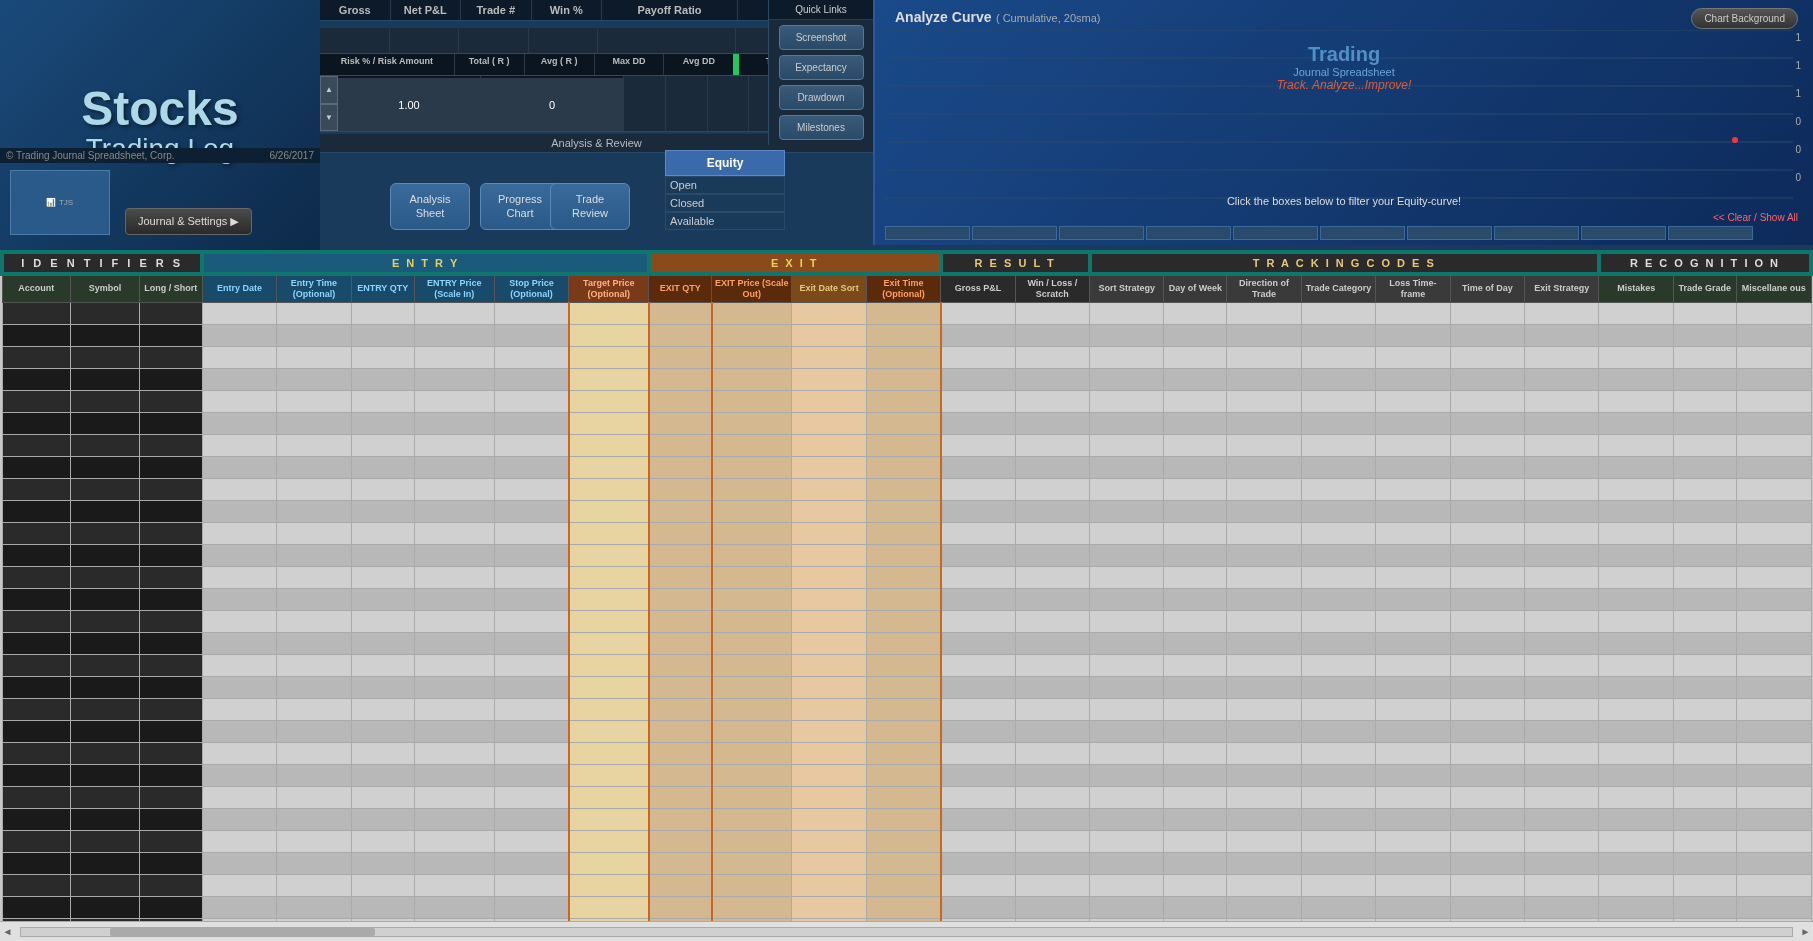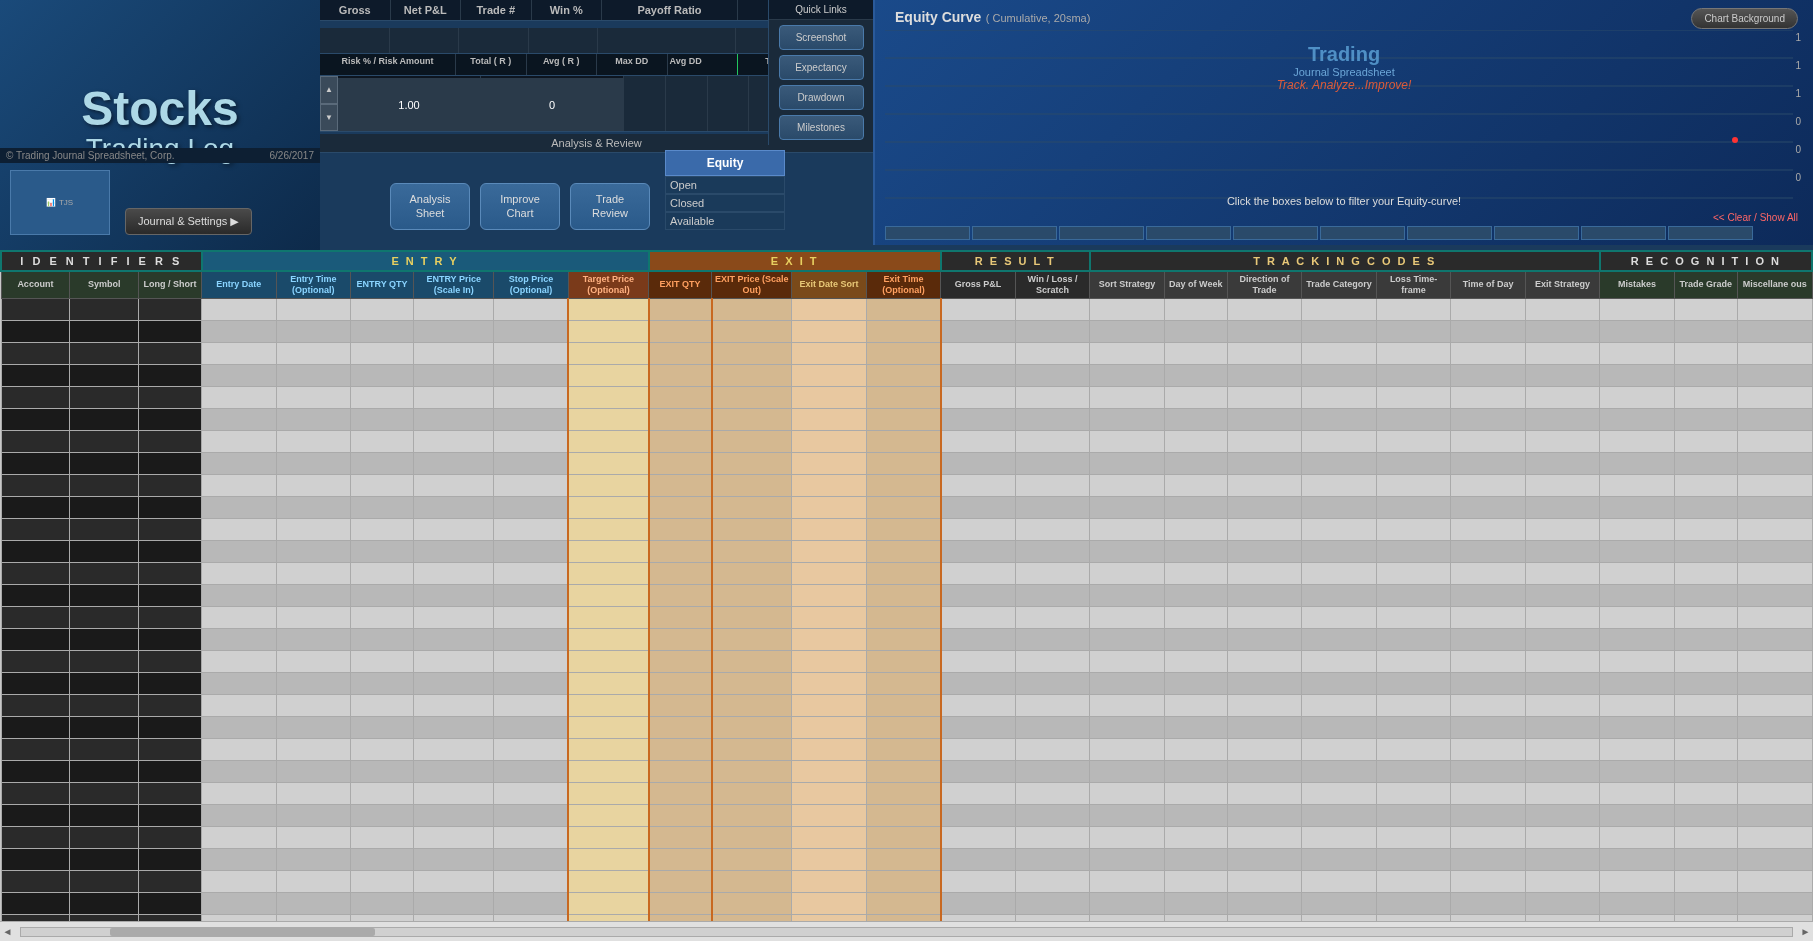--- a/index.html
+++ b/index.html
@@ -136,21 +136,21 @@
       border-collapse: collapse;
       font-size: 10px;
     }
 
     
     .section-header-row td {
       text-align: center;
       font-weight: bold;
       font-size: 11px;
       padding: 3px 4px;
-      border: 2px solid #0f766e;
+      border: 4px solid #0f766e;
     }
     .section-identifiers {
       background: #2a2a2a;
       color: #ddd;
       letter-spacing: 3px;
     }
     .section-entry {
       background: #1a5a7a;
       color: #e8d060;
       letter-spacing: 2px;
@@ -248,24 +248,24 @@
 
 <div class="journal-btn" style="position:absolute;left:125px;top:208px;">
   <span>Journal &amp; Settings  ▶</span>
 </div>
 
 <div class="nav-btn" style="position:absolute;left:390px;top:183px;width:80px;">
   <div style="line-height:1.3;">Analysis Sheet</div>
 </div>
 
 <div class="nav-btn" style="position:absolute;left:480px;top:183px;width:80px;">
-  <div style="line-height:1.3;">Improve Chart</div>
-</div>
-
-<div class="nav-btn" style="position:absolute;left:570px;top:183px;width:80px;">
+  <div style="line-height:1.3;">Progress Chart</div>
+</div>
+
+<div class="nav-btn" style="position:absolute;left:550px;top:183px;width:80px;">
   <div style="line-height:1.3;">Trade Review</div>
 </div>
 
 <div style="position:absolute;left:665px;top:150px;width:120px;z-index:10;">
   <div style="background:#3a6aaa;color:#fff;font-weight:bold;font-size:12px;text-align:center;padding:5px;border:1px solid #5a8aca;cursor:pointer;">Equity</div>
   <div style="background:#1a3a5a;color:#ccc;font-size:11px;padding:2px 4px;border:1px solid #2a4a6a;cursor:pointer;">Open</div>
   <div style="background:#1a3a5a;color:#ccc;font-size:11px;padding:2px 4px;border:1px solid #2a4a6a;cursor:pointer;">Closed</div>
   <div style="background:#1a3a5a;color:#ccc;font-size:11px;padding:2px 4px;border:1px solid #2a4a6a;cursor:pointer;">Available</div>
 </div>
 
@@ -285,21 +285,21 @@
   <div style="flex:1;border-right:1px solid #2a3a4a;background:#1a2a3a;"></div>
   <div style="flex:2;border-right:1px solid #2a3a4a;background:#1a2a3a;"></div>
   <div style="flex:2;background:#1a2a3a;"></div>
 </div>
 
 <div style="position:absolute;left:320px;top:54px;right:940px;background:#0a1520;display:flex;height:22px;border-bottom:1px solid #2a4a6a;">
   <div style="flex:2;text-align:center;padding:2px;border-right:1px solid #2a3a4a;color:#bbb;font-size:9px;font-weight:bold;">Risk % / Risk Amount</div>
   <div style="flex:1;text-align:center;padding:2px;border-right:1px solid #2a3a4a;color:#bbb;font-size:9px;font-weight:bold;">Total ( R )</div>
   <div style="flex:1;text-align:center;padding:2px;border-right:1px solid #2a3a4a;color:#bbb;font-size:9px;font-weight:bold;">Avg ( R )</div>
   <div style="flex:1;text-align:center;padding:2px;border-right:1px solid #2a3a4a;color:#bbb;font-size:9px;font-weight:bold;">Max DD</div>
-  <div style="flex:1;text-align:left;padding:2px;border-right:1px solid #22c55e;color:#bbb;font-size:9px;font-weight:bold;">Avg DD</div>
+  <div style="flex:1;text-align:center;padding:2px;border-right:6px solid #22c55e;color:#bbb;font-size:9px;font-weight:bold;">Avg DD</div>
   <div style="flex:2;text-align:center;padding:2px;color:#bbb;font-size:9px;font-weight:bold;">Trade Grade (SQN)</div>
 </div>
 
 <div style="position:absolute;left:320px;top:76px;right:940px;background:#1a2a3a;display:flex;height:56px;border-bottom:1px solid #2a4a6a;">
   <div style="display:flex;flex-direction:column;width:18px;">
     <div style="flex:1;background:#3a4a5a;border:1px solid #5a6a7a;color:#ccc;font-size:8px;cursor:pointer;display:flex;align-items:center;justify-content:center;">▲</div>
     <div style="flex:1;background:#3a4a5a;border:1px solid #5a6a7a;color:#ccc;font-size:8px;cursor:pointer;display:flex;align-items:center;justify-content:center;">▼</div>
   </div>
   <div style="flex:1;border-right:1px solid #2a3a4a;display:flex;flex-direction:column;">
     <div style="background:#0d1520;color:#bbb;font-size:8px;padding:1px 3px;border-bottom:1px solid #2a3a4a;"></div>
@@ -321,21 +321,21 @@
 <div style="position:absolute;top:0;right:940px;width:105px;background:#1a2a3a;border-left:1px solid #2a4a6a;z-index:5;">
   <div style="text-align:center;color:#ccc;font-size:10px;padding:4px;background:#0d1a2a;border-bottom:1px solid #2a3a4a;">Quick Links</div>
   <button style="display:block;width:85px;margin:5px auto;padding:6px 4px;text-align:center;background:linear-gradient(to bottom,#3a5a7a,#2a4a6a);border:1px solid #4a7aaa;border-radius:4px;color:#ccc;font-size:10px;cursor:pointer;">Screenshot</button>
   <button style="display:block;width:85px;margin:5px auto;padding:6px 4px;text-align:center;background:linear-gradient(to bottom,#3a5a7a,#2a4a6a);border:1px solid #4a7aaa;border-radius:4px;color:#ccc;font-size:10px;cursor:pointer;">Expectancy</button>
   <button style="display:block;width:85px;margin:5px auto;padding:6px 4px;text-align:center;background:linear-gradient(to bottom,#3a5a7a,#2a4a6a);border:1px solid #4a7aaa;border-radius:4px;color:#ccc;font-size:10px;cursor:pointer;">Drawdown</button>
   <button style="display:block;width:85px;margin:5px auto;padding:6px 4px;text-align:center;background:linear-gradient(to bottom,#3a5a7a,#2a4a6a);border:1px solid #4a7aaa;border-radius:4px;color:#ccc;font-size:10px;cursor:pointer;">Milestones</button>
 </div>
 
 <div class="equity-chart-area">
   <div style="position:absolute;top:8px;left:20px;">
-    <span style="color:#ddd;font-size:14px;font-weight:bold;">Equity Curve</span>
+    <span style="color:#ddd;font-size:14px;font-weight:bold;">Analyze Curve</span>
     <span style="color:#aaa;font-size:11px;">( Cumulative,  20sma)</span>
   </div>
   <button style="position:absolute;top:8px;right:15px;background:linear-gradient(to bottom,#555,#333);border:1px solid #777;border-radius:12px;padding:4px 12px;color:#ccc;font-size:10px;cursor:pointer;">Chart Background</button>
 
   <div style="position:absolute;right:12px;top:32px;color:#aaa;font-size:10px;">1</div>
   <div style="position:absolute;right:12px;top:60px;color:#aaa;font-size:10px;">1</div>
   <div style="position:absolute;right:12px;top:88px;color:#aaa;font-size:10px;">1</div>
   <div style="position:absolute;right:12px;top:116px;color:#aaa;font-size:10px;">0</div>
   <div style="position:absolute;right:12px;top:144px;color:#aaa;font-size:10px;">0</div>
   <div style="position:absolute;right:12px;top:172px;color:#aaa;font-size:10px;">0</div>

